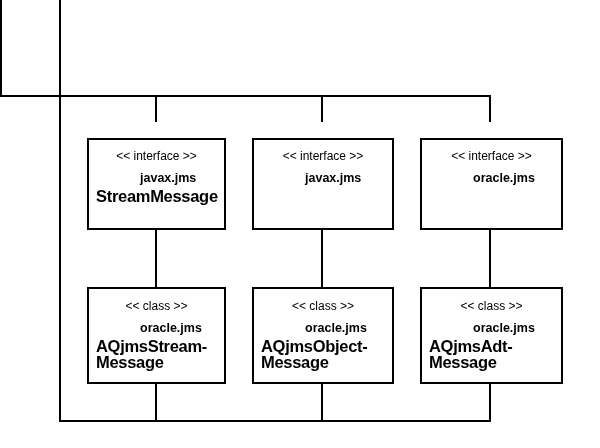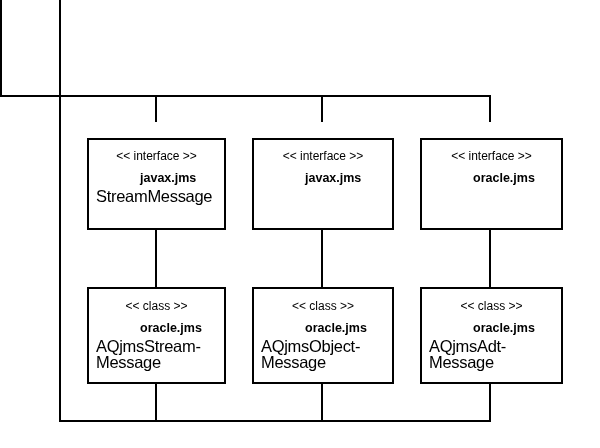--- a/index.html
+++ b/index.html
@@ -32,21 +32,21 @@
   }
   .cls .stereotype { margin-top: 11px; text-align: center; }
   .pkg {
     font-weight: bold;
     font-size: 12.5px;
     line-height: 13px;
     margin: 10px 0 0 7px;
     padding-left: 44px;
   }
   .name {
-    font-weight: normal;
+    font-weight: bold;
     font-size: 16.5px;
     line-height: 16px;
     margin: 3px 0 0 7px;
     white-space: pre-line;
     letter-spacing: -0.3px;
   }
   .arrow { position: absolute; width: 16px; height: 14px; }
 </style>
 </head>
 <body>

